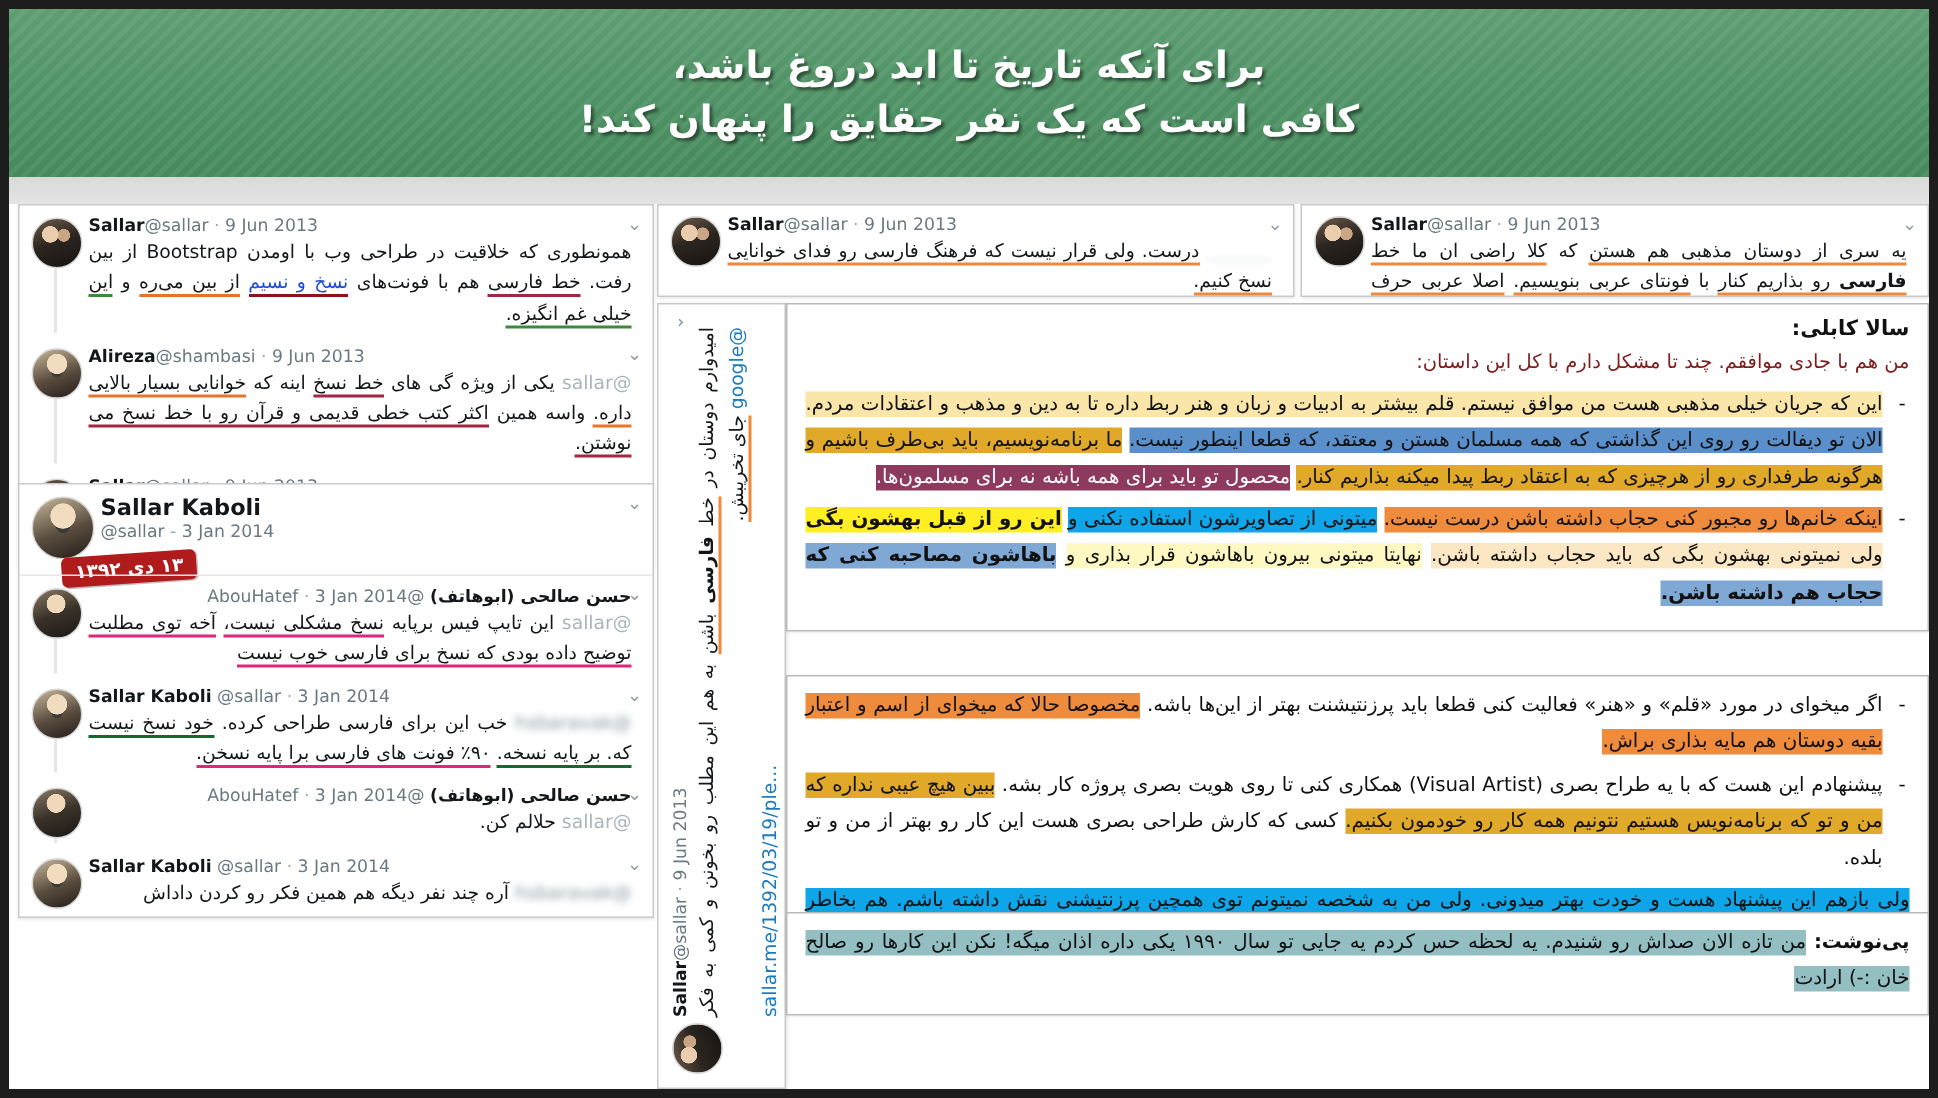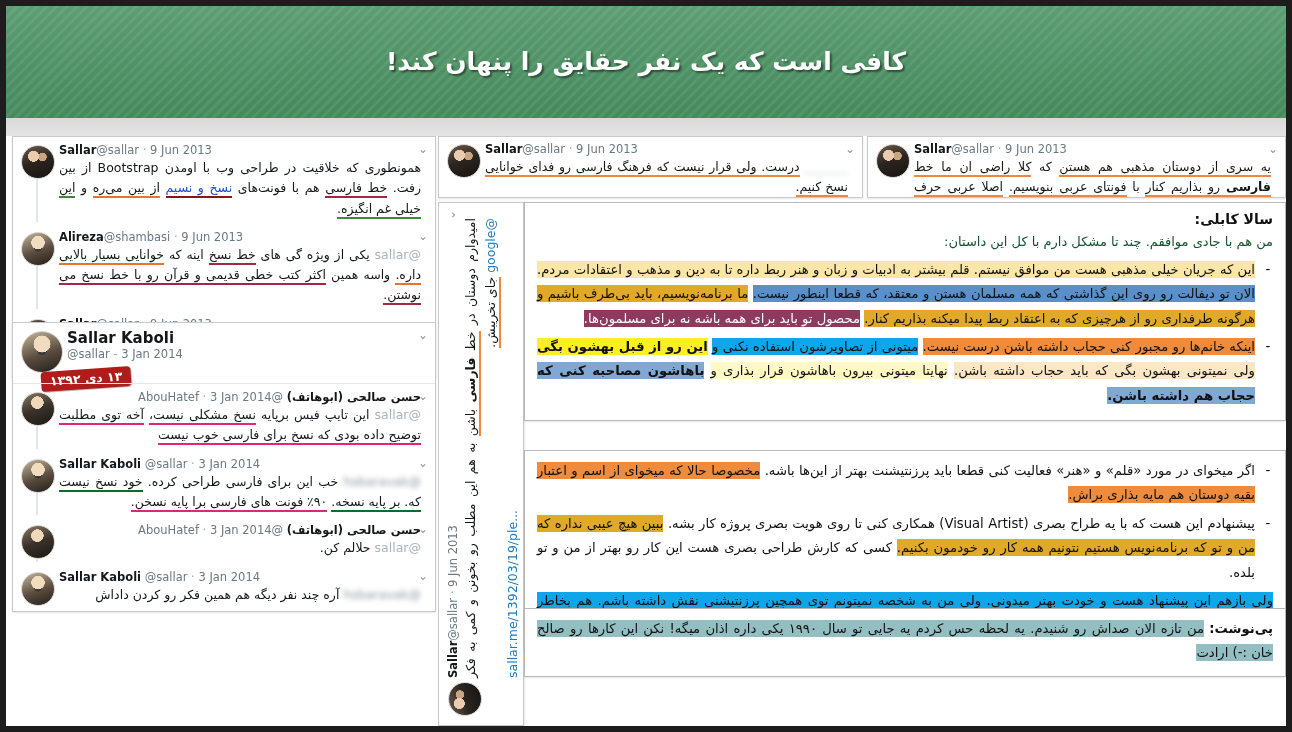--- a/index.html
+++ b/index.html
@@ -152,21 +152,21 @@
   }
   .rp1 { position:absolute; left:0; top:0; width:762px; }
   .rp2 { position:absolute; left:0; top:248px; width:762px; }
   .rp3 { position:absolute; left:0; top:406px; width:762px; }
 
   .rp-title {
     direction:rtl; text-align:right; font-weight:bold;
     font-size:14px; color:#111; margin-bottom:5px;
   }
   .rp-intro {
-    direction:rtl; text-align:right; font-size:13px; color:#14532d;
+    direction:rtl; text-align:right; font-size:13px; color:#7f1d1d;
     margin-bottom:5px; line-height:1.6;
   }
   .bullet {
     direction:rtl; display:flex; gap:8px; font-size:13.2px;
     line-height:1.85; color:#111; margin-bottom:4px;
   }
   .bullet .dash { flex:0 0 10px; text-align:center; color:#111; }
   .bullet .btxt { flex:1; text-align:justify; }
   .plain-par {
     direction:rtl; text-align:justify; font-size:13.2px;
@@ -184,20 +184,21 @@
   .hl-lightblue  { background:#fef9c3; }
   .hl-steelb     { background:#7fa8d4; font-weight:bold; }
   .hl-teal       { background:#93bfc2; }
 </style>
 </head>
 <body>
 
 <div class="page">
 
   <div class="banner">
+    <div class="banner-line">برای آنکه تاریخ تا ابد دروغ باشد،</div>
     <div class="banner-line">کافی است که یک نفر حقایق را پنهان کند!</div>
   </div>
   <div class="banner-notch notch-a"></div>
   <div class="banner-notch notch-b"></div>
   <div class="greyband"></div>
 
   <div class="cols">
 
     <div class="col-left">
 

